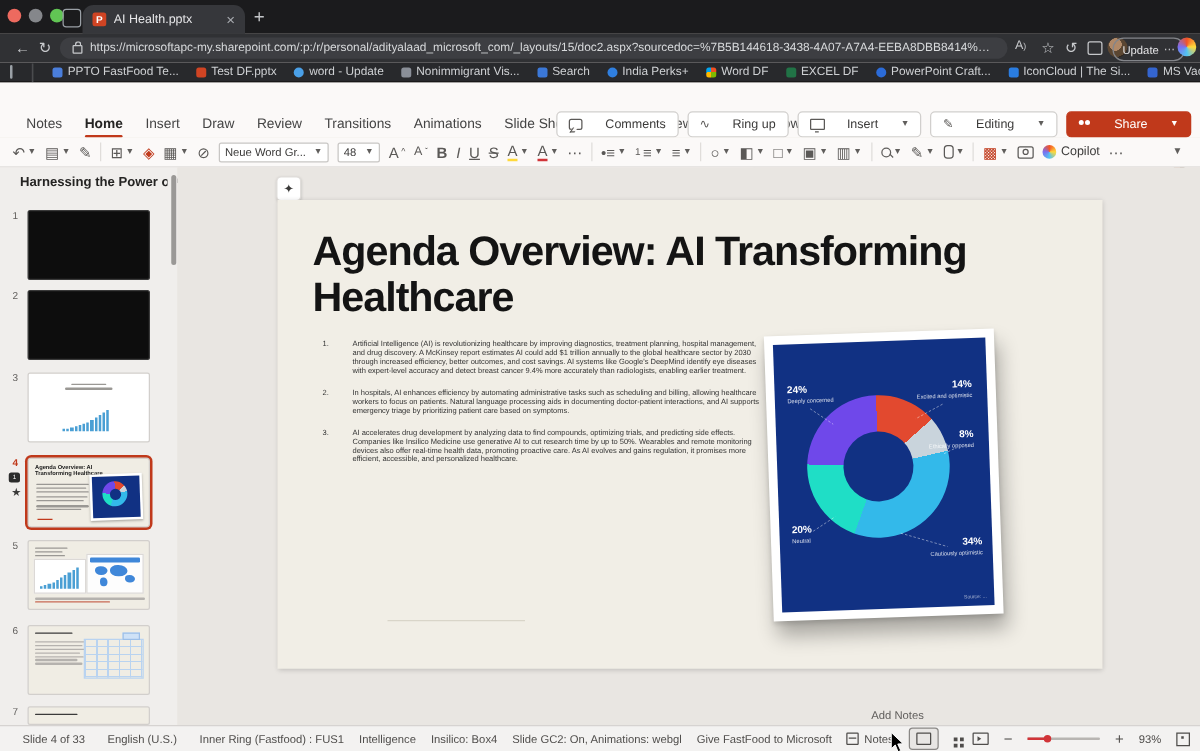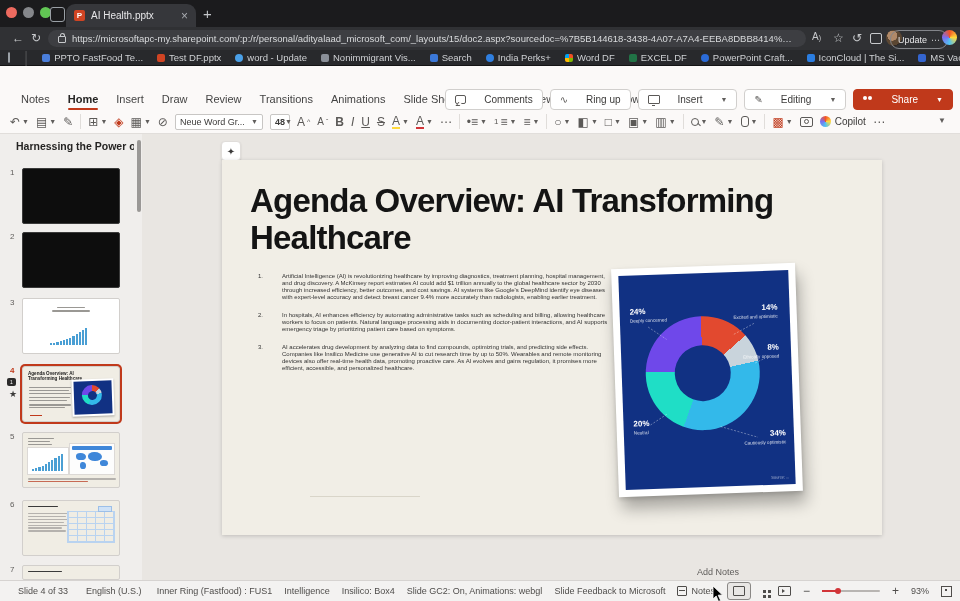--- a/index.html
+++ b/index.html
@@ -69,22 +69,22 @@
   .monitor::after{content:"";position:absolute;left:3px;bottom:-3px;width:3px;height:2px;border-bottom:1.2px solid #5b5957;}
   .people{width:10px;height:8px;position:relative;}
   .people::before,.people::after{content:"";position:absolute;width:4px;height:4px;border-radius:50%;background:#fff;top:0;}
   .people::before{left:0;} .people::after{left:5px;}
   .ribbon{position:absolute;left:0;top:110px;width:960px;height:24px;background:#fbf9f8;border-bottom:1px solid #e1dedb;
       display:flex;align-items:center;padding-left:10px;gap:7px;box-sizing:border-box;}
   .ric{font-size:12px;color:#5b5957;display:flex;align-items:center;gap:2px;}
   .rdiv{width:1px;height:15px;background:#e0ddda;}
   .fontbox{width:88px;height:16px;border:1px solid #c8c6c4;border-radius:2px;background:#fff;display:flex;align-items:center;
       justify-content:space-between;padding:0 4px;box-sizing:border-box;font-size:9px;color:#3b3a39;}
-  .sizebox{width:20px;height:16px;border:1px solid #c8c6c4;border-radius:2px;background:#fff;display:flex;align-items:center;
-      justify-content:space-between;padding:0 4px;box-sizing:border-box;font-size:9px;color:#3b3a39;font-weight:bold;}
+  .sizebox{width:34px;height:16px;border:1px solid #c8c6c4;border-radius:2px;background:#fff;display:flex;align-items:center;
+      justify-content:space-between;padding:0 4px;box-sizing:border-box;font-size:9px;color:#3b3a39;}
   .fcolA{border-bottom:2px solid #d13438;line-height:1;}
   .hlA{border-bottom:2px solid #ffd93b;line-height:1;}
   .i-mic{width:6px;height:9px;border:1.2px solid #5b5957;border-radius:3px;}
   .i-cam{width:11px;height:8px;border:1.2px solid #5b5957;border-radius:2px;position:relative;}
   .i-cam::after{content:"";position:absolute;left:3.5px;top:1.5px;width:3px;height:3px;border:1px solid #5b5957;border-radius:50%;}
   .cplbl{font-size:10px;color:#3b3a39;margin-left:2px;}
   .ribcollapse{position:absolute;right:14px;top:116px;font-size:8px;color:#605e5c;}
   
   .panel{position:absolute;left:0;top:134px;width:142px;height:446px;background:#f0eeec;overflow:hidden;}
   .panelhead{position:absolute;left:16px;top:6px;width:118px;font-size:10.5px;font-weight:bold;color:#252423;white-space:nowrap;overflow:hidden;}
@@ -541,21 +541,21 @@
   <div class="statusbar">
     <div class="sbl">
       <span>Slide 4 of 33</span>
       <span>English (U.S.)</span>
     </div>
     <div class="sbr">
       <span>Inner Ring (Fastfood) : FUS1</span>
       <span>Intelligence</span>
       <span>Insilico: Box4</span>
       <span>Slide GC2: On, Animations: webgl</span>
-      <span>Slide Feedback to Microsoft</span>
+      <span>Give FastFood to Microsoft</span>
       <span style="display:flex;align-items:center;gap:4px">
         <span class="notesico"></span>
         <span>Notes</span>
       </span>
       <span class="viewbox">
           <i></i>
         </span>
       <span class="gridico"></span>
       <span class="presico"></span>
       <span style="font-size:12px">−</span>

